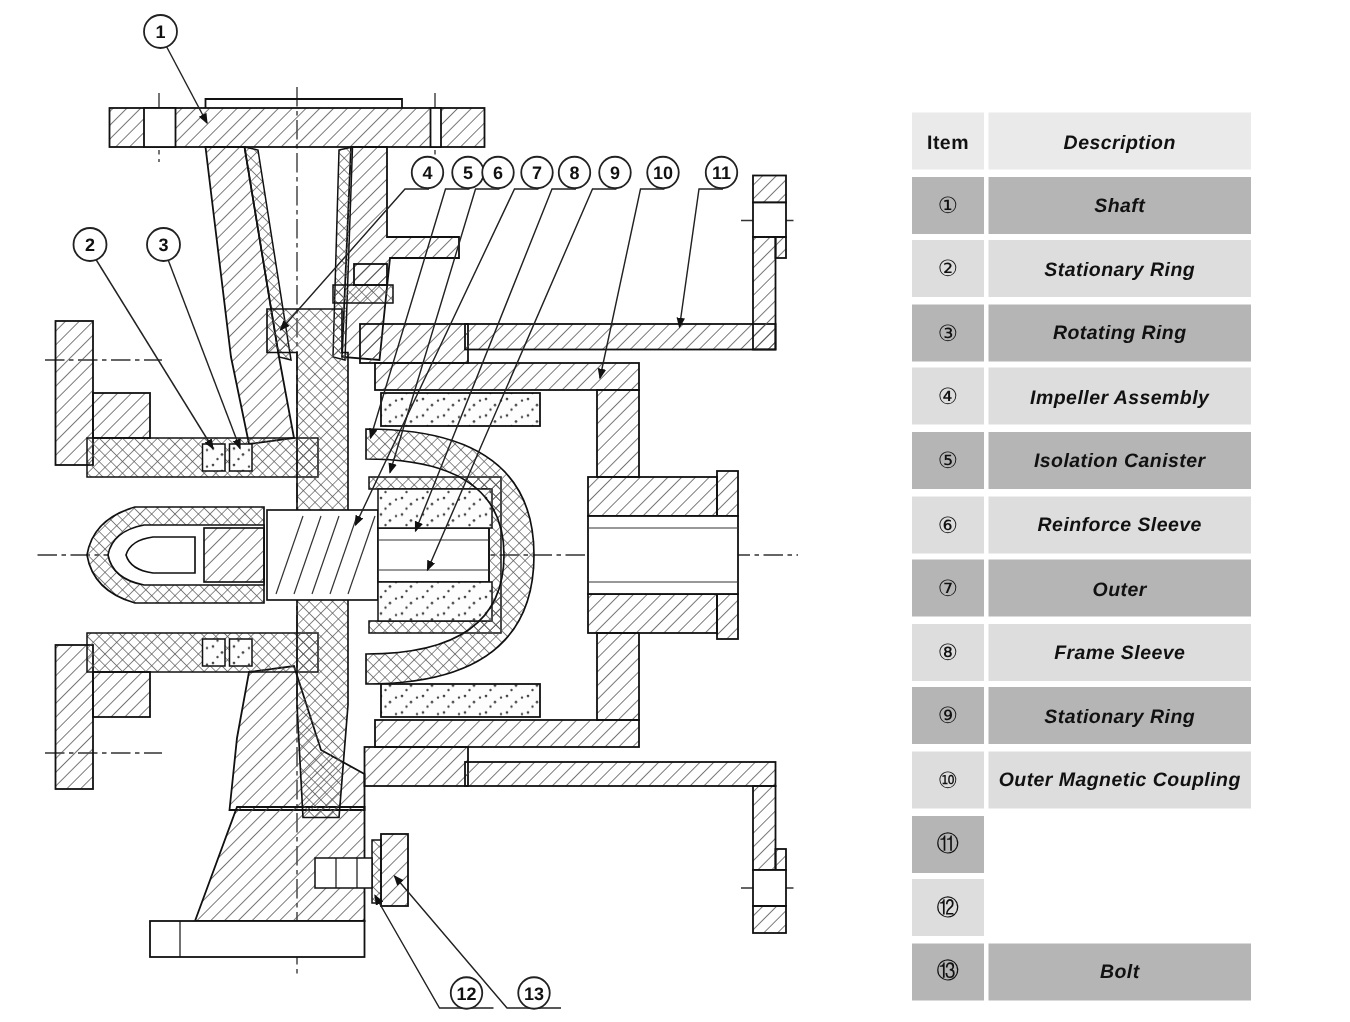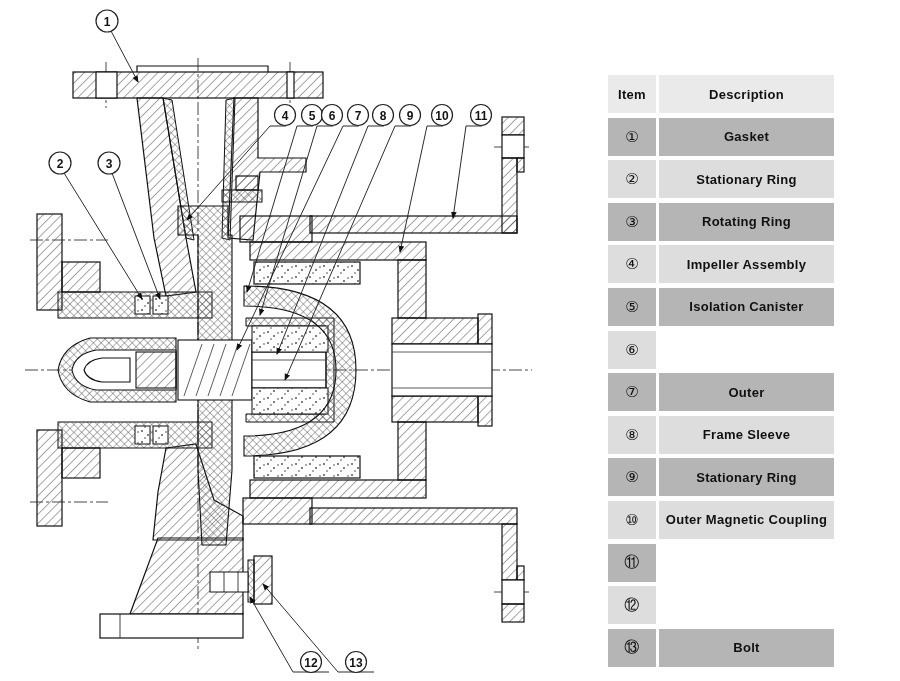--- a/index.html
+++ b/index.html
@@ -6,21 +6,21 @@
   #stage{position:relative;width:900px;height:681px;background:#ffffff;overflow:hidden;
          font-family:"Liberation Sans",sans-serif;}
   #drawing{position:absolute;left:0;top:0;}
   
   #parts-table{position:absolute;left:608px;top:75px;width:226px;}
   .trow{display:flex;margin-bottom:4.6px;height:38px;}
   .cell{display:flex;align-items:center;justify-content:center;
         font-size:13px;font-weight:bold;color:#111;letter-spacing:.3px;}
   .item-cell{width:48px;margin-right:3px;font-family:"DejaVu Sans",sans-serif;
              font-weight:normal;font-size:15px;}
-  .desc-cell{flex:1;}
+  .desc-cell{flex:1;font-style:italic;}
   .hdr .cell{background:#eaeaea;font-weight:bold;font-family:"Liberation Sans",sans-serif;font-size:13px;}
   .dark .cell{background:#b5b5b5;}
   .light .cell{background:#dddddd;}
 </style>
 </head>
 <body>
 
 <div id="stage">
 
   <svg id="drawing" width="600" height="681" viewBox="0 0 600 681">
@@ -246,40 +246,41 @@
     </g>
   </svg>
 
   <div id="parts-table">
     <div class="trow hdr">
       <div class="cell item-cell" style="font-family:'Liberation Sans',sans-serif;font-weight:bold;font-size:13px;">Item</div>
       <div class="cell desc-cell">Description</div>
     </div>
     <div class="trow dark">
       <div class="cell item-cell">①</div>
-      <div class="cell desc-cell">Gasket</div>
+      <div class="cell desc-cell">Shaft</div>
     </div>
     <div class="trow light">
       <div class="cell item-cell">②</div>
       <div class="cell desc-cell">Stationary Ring</div>
     </div>
     <div class="trow dark">
       <div class="cell item-cell">③</div>
       <div class="cell desc-cell">Rotating Ring</div>
     </div>
     <div class="trow light">
       <div class="cell item-cell">④</div>
       <div class="cell desc-cell">Impeller Assembly</div>
     </div>
     <div class="trow dark">
       <div class="cell item-cell">⑤</div>
       <div class="cell desc-cell">Isolation Canister</div>
     </div>
     <div class="trow light">
       <div class="cell item-cell">⑥</div>
+      <div class="cell desc-cell">Reinforce Sleeve</div>
     </div>
     <div class="trow dark">
       <div class="cell item-cell">⑦</div>
       <div class="cell desc-cell">Outer</div>
     </div>
     <div class="trow light">
       <div class="cell item-cell">⑧</div>
       <div class="cell desc-cell">Frame Sleeve</div>
     </div>
     <div class="trow dark">

